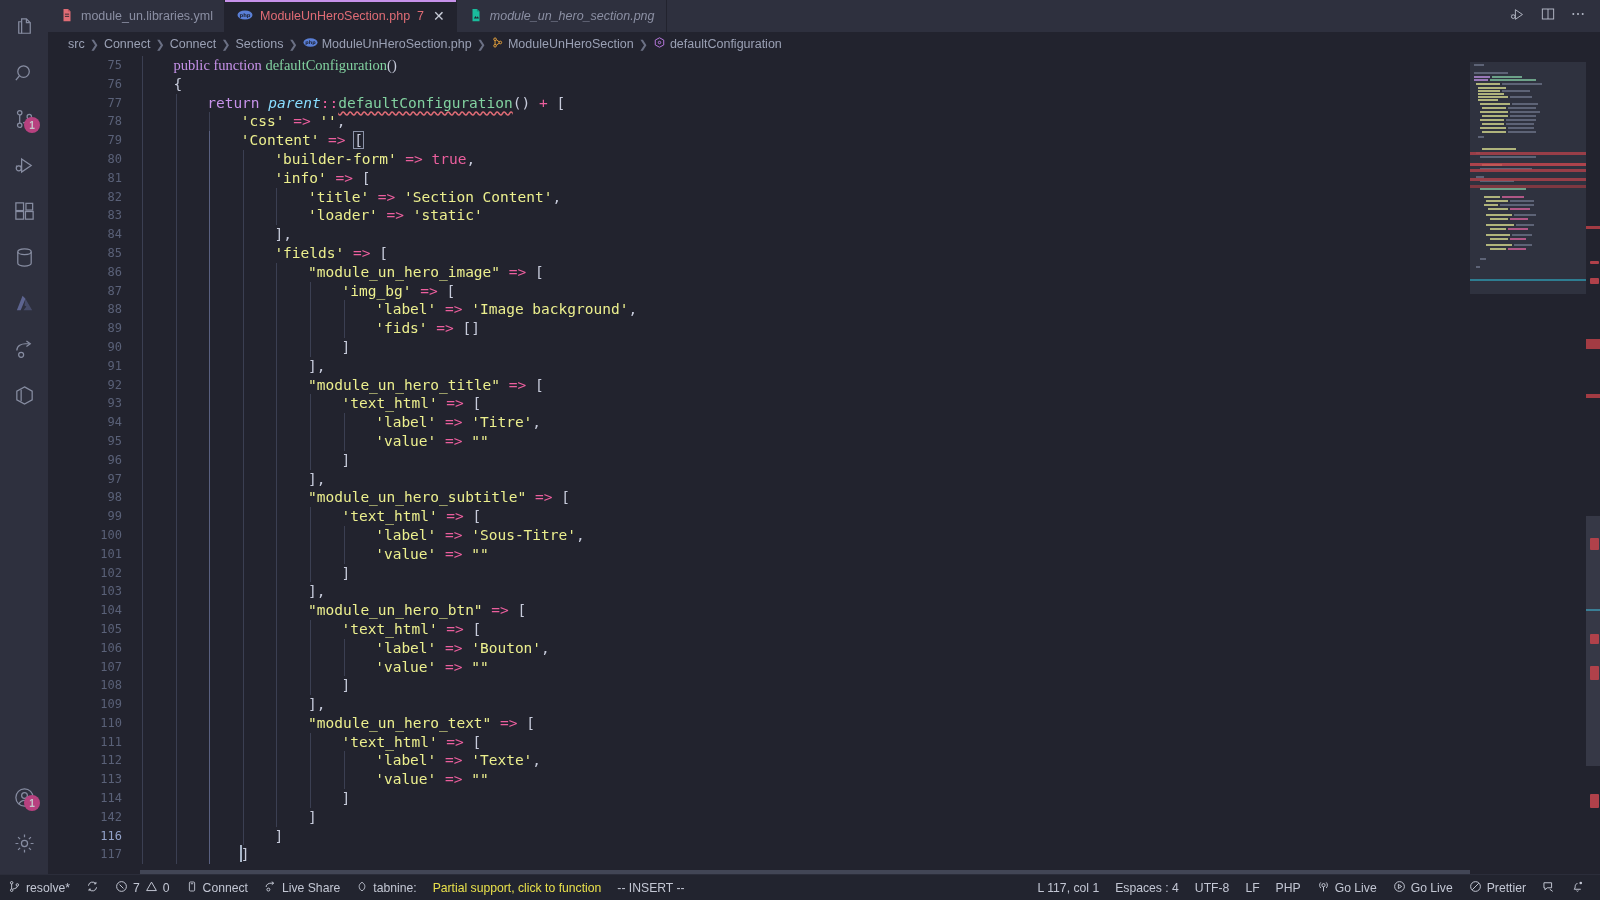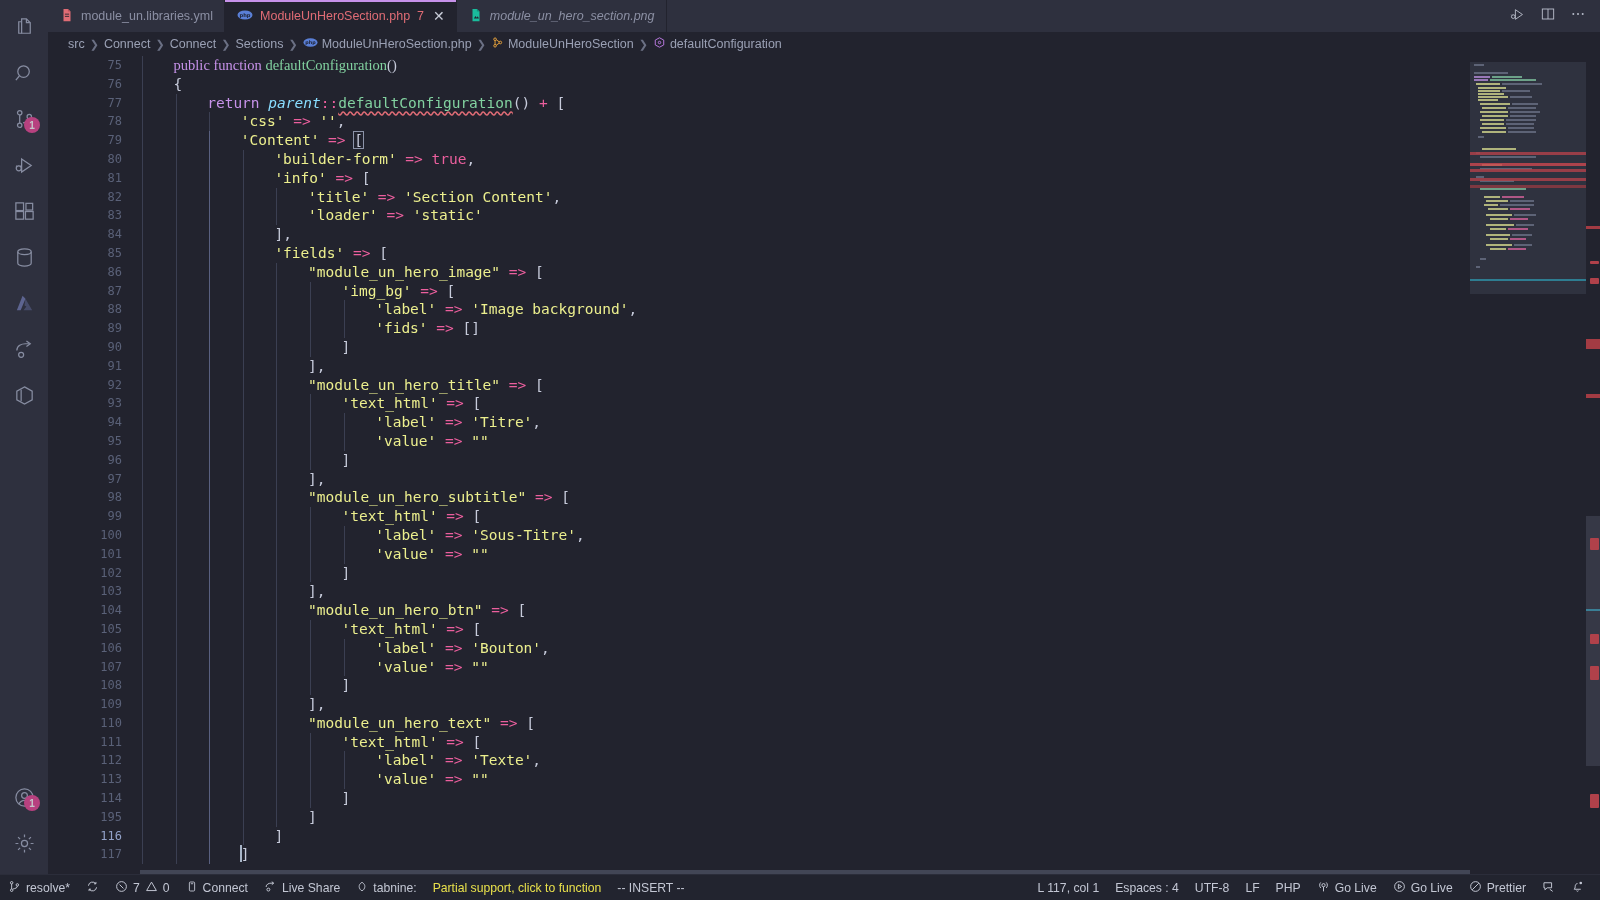--- a/index.html
+++ b/index.html
@@ -440,21 +440,21 @@
               <div class="line"><div class="ln">105</div><div class="code"><div class="guide" style="left: 2px;"></div><div class="guide" style="left: 35.6px;"></div><div class="guide act" style="left: 69.2px;"></div><div class="guide" style="left: 102.8px;"></div><div class="guide" style="left: 136.4px;"></div><div class="guide" style="left: 170px;"></div><span style="padding-left: 201.6px;"><span class="str">'text_html'</span><span class="pun"> </span><span class="op">=&gt;</span><span class="pun"> </span><span class="pun">[</span></span></div></div>
               <div class="line"><div class="ln">106</div><div class="code"><div class="guide" style="left: 2px;"></div><div class="guide" style="left: 35.6px;"></div><div class="guide act" style="left: 69.2px;"></div><div class="guide" style="left: 102.8px;"></div><div class="guide" style="left: 136.4px;"></div><div class="guide" style="left: 170px;"></div><div class="guide" style="left: 203.6px;"></div><span style="padding-left: 235.2px;"><span class="str">'label'</span><span class="pun"> </span><span class="op">=&gt;</span><span class="pun"> </span><span class="str">'Bouton'</span><span class="pun">,</span></span></div></div>
               <div class="line"><div class="ln">107</div><div class="code"><div class="guide" style="left: 2px;"></div><div class="guide" style="left: 35.6px;"></div><div class="guide act" style="left: 69.2px;"></div><div class="guide" style="left: 102.8px;"></div><div class="guide" style="left: 136.4px;"></div><div class="guide" style="left: 170px;"></div><div class="guide" style="left: 203.6px;"></div><span style="padding-left: 235.2px;"><span class="str">'value'</span><span class="pun"> </span><span class="op">=&gt;</span><span class="pun"> </span><span class="dstr">""</span></span></div></div>
               <div class="line"><div class="ln">108</div><div class="code"><div class="guide" style="left: 2px;"></div><div class="guide" style="left: 35.6px;"></div><div class="guide act" style="left: 69.2px;"></div><div class="guide" style="left: 102.8px;"></div><div class="guide" style="left: 136.4px;"></div><div class="guide" style="left: 170px;"></div><span style="padding-left: 201.6px;"><span class="pun">]</span></span></div></div>
               <div class="line"><div class="ln">109</div><div class="code"><div class="guide" style="left: 2px;"></div><div class="guide" style="left: 35.6px;"></div><div class="guide act" style="left: 69.2px;"></div><div class="guide" style="left: 102.8px;"></div><div class="guide" style="left: 136.4px;"></div><span style="padding-left: 168px;"><span class="pun">]</span><span class="pun">,</span></span></div></div>
               <div class="line"><div class="ln">110</div><div class="code"><div class="guide" style="left: 2px;"></div><div class="guide" style="left: 35.6px;"></div><div class="guide act" style="left: 69.2px;"></div><div class="guide" style="left: 102.8px;"></div><div class="guide" style="left: 136.4px;"></div><span style="padding-left: 168px;"><span class="dstr">"module_un_hero_text"</span><span class="pun"> </span><span class="op">=&gt;</span><span class="pun"> </span><span class="pun">[</span></span></div></div>
               <div class="line"><div class="ln">111</div><div class="code"><div class="guide" style="left: 2px;"></div><div class="guide" style="left: 35.6px;"></div><div class="guide act" style="left: 69.2px;"></div><div class="guide" style="left: 102.8px;"></div><div class="guide" style="left: 136.4px;"></div><div class="guide" style="left: 170px;"></div><span style="padding-left: 201.6px;"><span class="str">'text_html'</span><span class="pun"> </span><span class="op">=&gt;</span><span class="pun"> </span><span class="pun">[</span></span></div></div>
               <div class="line"><div class="ln">112</div><div class="code"><div class="guide" style="left: 2px;"></div><div class="guide" style="left: 35.6px;"></div><div class="guide act" style="left: 69.2px;"></div><div class="guide" style="left: 102.8px;"></div><div class="guide" style="left: 136.4px;"></div><div class="guide" style="left: 170px;"></div><div class="guide" style="left: 203.6px;"></div><span style="padding-left: 235.2px;"><span class="str">'label'</span><span class="pun"> </span><span class="op">=&gt;</span><span class="pun"> </span><span class="str">'Texte'</span><span class="pun">,</span></span></div></div>
               <div class="line"><div class="ln">113</div><div class="code"><div class="guide" style="left: 2px;"></div><div class="guide" style="left: 35.6px;"></div><div class="guide act" style="left: 69.2px;"></div><div class="guide" style="left: 102.8px;"></div><div class="guide" style="left: 136.4px;"></div><div class="guide" style="left: 170px;"></div><div class="guide" style="left: 203.6px;"></div><span style="padding-left: 235.2px;"><span class="str">'value'</span><span class="pun"> </span><span class="op">=&gt;</span><span class="pun"> </span><span class="dstr">""</span></span></div></div>
               <div class="line"><div class="ln">114</div><div class="code"><div class="guide" style="left: 2px;"></div><div class="guide" style="left: 35.6px;"></div><div class="guide act" style="left: 69.2px;"></div><div class="guide" style="left: 102.8px;"></div><div class="guide" style="left: 136.4px;"></div><div class="guide" style="left: 170px;"></div><span style="padding-left: 201.6px;"><span class="pun">]</span></span></div></div>
-              <div class="line"><div class="ln">195</div><div class="code"><div class="guide" style="left: 2px;"></div><div class="guide" style="left: 35.6px;"></div><div class="guide act" style="left: 69.2px;"></div><div class="guide" style="left: 102.8px;"></div><div class="guide" style="left: 136.4px;"></div><span style="padding-left: 168px;"><span class="pun">]</span></span></div></div>
+              <div class="line"><div class="ln">142</div><div class="code"><div class="guide" style="left: 2px;"></div><div class="guide" style="left: 35.6px;"></div><div class="guide act" style="left: 69.2px;"></div><div class="guide" style="left: 102.8px;"></div><div class="guide" style="left: 136.4px;"></div><span style="padding-left: 168px;"><span class="pun">]</span></span></div></div>
               <div class="line cur"><div class="ln">116</div><div class="code"><div class="guide" style="left: 2px;"></div><div class="guide" style="left: 35.6px;"></div><div class="guide act" style="left: 69.2px;"></div><div class="guide" style="left: 102.8px;"></div><span style="padding-left: 134.4px;"><span class="pun">]</span></span></div></div>
               <div class="line"><div class="ln">117</div><div class="code"><div class="guide" style="left: 2px;"></div><div class="guide" style="left: 35.6px;"></div><div class="guide act" style="left: 69.2px;"></div><span style="padding-left: 100.8px;"><span class="cursor"></span><span class="pun">]</span></span></div></div>
             </div>
           <div class="hscroll"></div>
         </div>
 
         <div class="minimap" id="minimap">
             <div class="mm-seg" style="position: absolute; left: 4px; width: 10px; background: rgb(107, 113, 132); opacity: 0.75; top: 8px;"></div>
             <div class="mm-seg" style="position: absolute; left: 4px; width: 34px; background: rgb(107, 113, 132); opacity: 0.75; top: 16px;"></div>
             <div class="mm-seg" style="position: absolute; left: 4px; width: 16px; background: rgb(199, 146, 234); opacity: 0.75; top: 20px;"></div>

